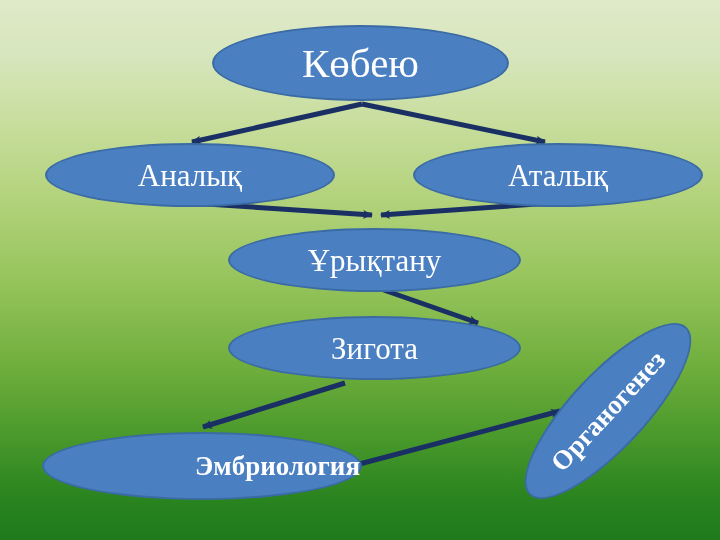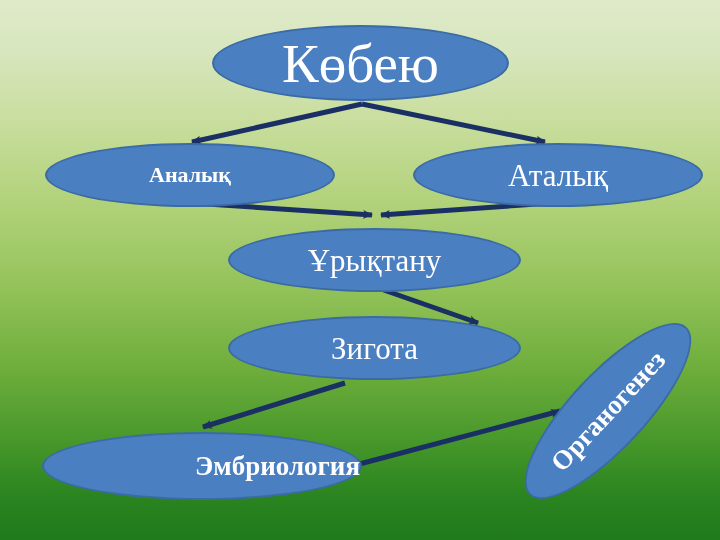--- a/index.html
+++ b/index.html
@@ -49,24 +49,24 @@
     text-align: center;
     line-height: 1;
     white-space: nowrap;
   }
   .node .label {
     display: block;
     color: #ffffff;
   }
 
   #node-kobeyu      { left: 212px; top: 25px;  width: 297px; height: 76px;  z-index: 5; }
-  #node-kobeyu .label { font-size: 55px; }
+  #node-kobeyu .label { font-size: 41px; }
 
   #node-analyq      { left: 45px;  top: 143px; width: 290px; height: 64px;  z-index: 5; }
-  #node-analyq .label { font-size: 22px; font-weight: bold; }
+  #node-analyq .label { font-size: 31px; }
 
   #node-atalyq      { left: 413px; top: 143px; width: 290px; height: 64px;  z-index: 5; }
   #node-atalyq .label { font-size: 31px; }
 
   #node-uryqtanu    { left: 228px; top: 228px; width: 293px; height: 64px;  z-index: 5; }
   #node-uryqtanu .label { font-size: 31px; }
 
   #node-zigota      { left: 228px; top: 316px; width: 293px; height: 64px;  z-index: 5; }
   #node-zigota .label { font-size: 31px; }
 

